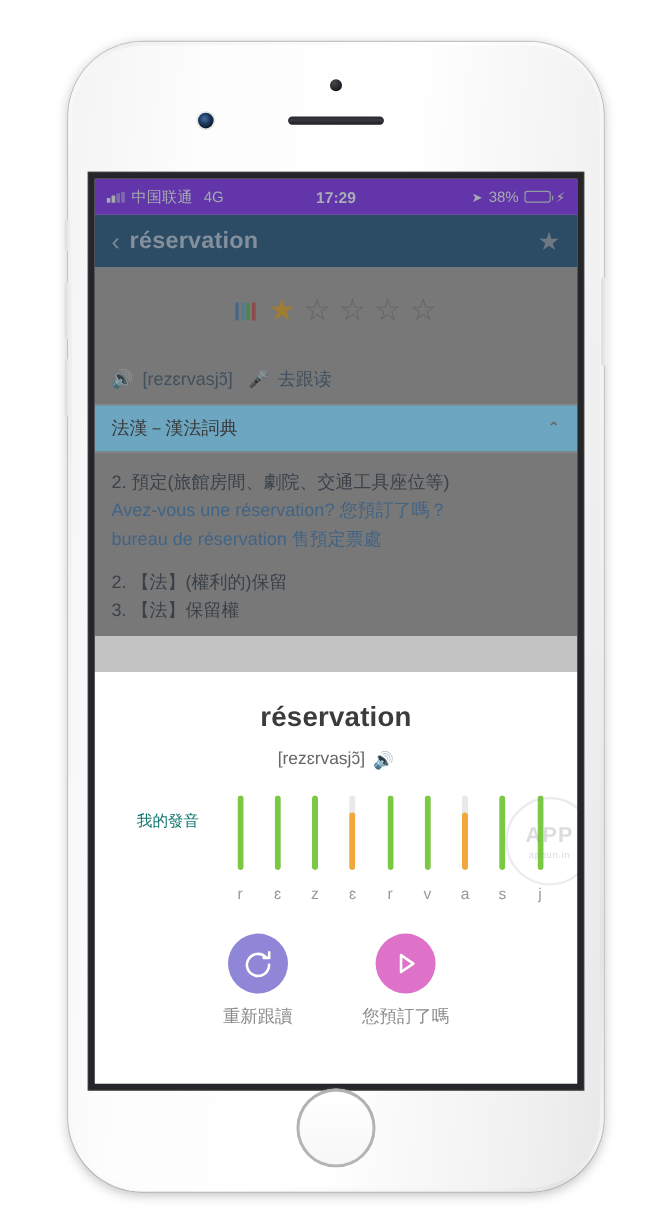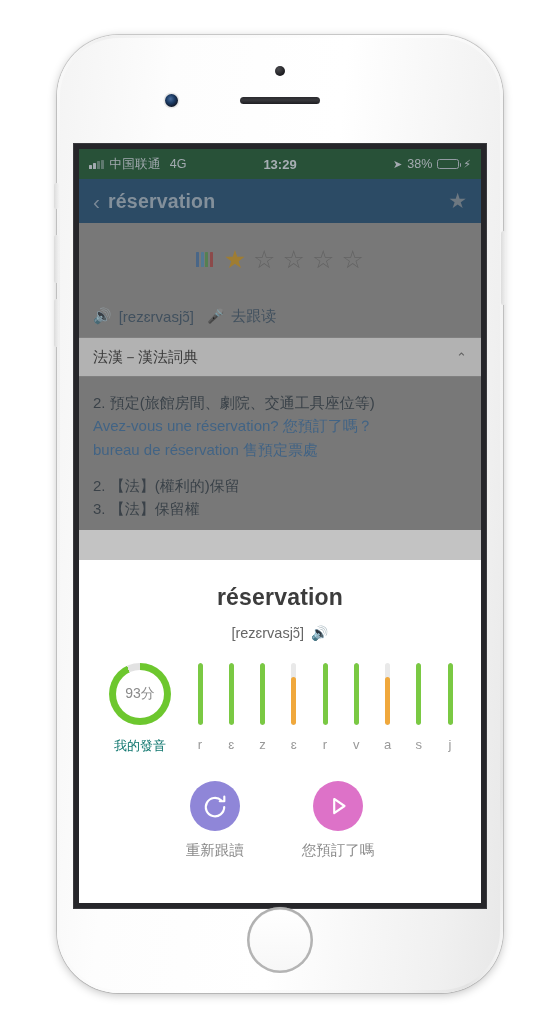--- a/index.html
+++ b/index.html
@@ -69,21 +69,21 @@
     width: 402px; height: 754px;
     background: #ffffff;
     overflow: hidden;
     box-shadow: 0 0 0 5px #26262a, 0 0 0 6px #3a3a3e;
   }
 
   
   #app-top { position: absolute; left:0; top:0; width:100%; height:411px; }
 
   #status-bar {
-    position: relative; height: 30px; background: #14532d;
+    position: relative; height: 30px; background: #6d28d9;
     display: flex; align-items: center; padding: 0 10px;
     color: #cfd9e2; font-size: 12.5px;
   }
   #status-left { display:flex; align-items:center; gap:6px; }
   #signal-icon { display:flex; align-items:flex-end; gap:1.5px; height:9px; }
   #signal-icon i { display:block; width:2.5px; background:#cfd9e2; border-radius:.5px; }
   #signal-icon i:nth-child(1){height:4px;}
   #signal-icon i:nth-child(2){height:6px;}
   #signal-icon i:nth-child(3){height:8px;opacity:.45;}
   #signal-icon i:nth-child(4){height:9px;opacity:.45;}
@@ -131,21 +131,21 @@
   #phonetic-row {
     background:#8e8e8e; height:42px; display:flex; align-items:center;
     padding:0 14px; gap:7px; color:#3e4f63; font-size:15px;
   }
   #speaker-icon-small { color:#3a5a86; font-size:15px; }
   #phonetic-text { color:#3a5166; font-size:15px; }
   #mic-icon { color:#3a5a86; font-size:14px; margin-left:6px; }
   #follow-read-label { color:#3a5166; font-size:15px;text-align:right; }
 
   #dict-header {
-    background:#e5e5e5; height:40px; display:flex; align-items:center;
+    background:#7dd3fc; height:40px; display:flex; align-items:center;
     padding:0 14px; border-top:1px solid #999; border-bottom:1px solid #9a9a9a;
   }
   #dict-title { color:#2f2f2f; font-size:15px; }
   #dict-chevron { margin-left:auto; color:#6f6f6f; font-size:13px; }
 
   #dict-body { background:#8e8e8e; padding:14px 14px 10px; }
   #pos-label { color:#2e4a66; font-size:14.5px; font-weight:bold; margin-bottom:4px; }
   .def-line { color:#2f3b45; font-size:15px; line-height:1.55; }
   .def-example { color:#3b6ea0; font-size:15px; line-height:1.55; }
   .def-spacer { height:13px; }
@@ -244,21 +244,21 @@
         <div id="status-left">
           <span id="signal-icon">
             <i></i>
               <i></i>
               <i></i>
               <i></i>
           </span>
           <span id="carrier">中国联通</span>
           <span id="network">4G</span>
         </div>
-        <div id="status-center">13:29</div>
+        <div id="status-center">17:29</div>
         <div id="status-right">
           <span id="location-icon">➤</span>
           <span id="battery-pct">38%</span>
           <span id="battery-shell">
             <span id="battery-fill" style="width: 38%;"></span>
           </span>
           <span id="charging-bolt">⚡</span>
         </div>
       </div>
 
@@ -310,23 +310,20 @@
 
       <div id="sheet-word">réservation</div>
 
       <div id="sheet-phonetic-row">
         <span>[rezɛrvasjɔ̃]</span>
         <span id="sheet-speaker-icon">🔊</span>
       </div>
 
       <div id="score-area">
         <div id="score-col">
-          <div id="score-ring" style="background: conic-gradient(rgb(109, 199, 46) 0deg, rgb(109, 199, 46) 334.8deg, rgb(226, 226, 226) 334.8deg, rgb(226, 226, 226) 360deg);">
-            <div id="score-value">93分</div>
-          </div>
           <div id="score-label">我的發音</div>
         </div>
 
         <div id="phoneme-col">
           <div class="phoneme">
             <div class="phoneme-bar">
               <div class="phoneme-fill" style="height: 100%; background: rgb(122, 201, 67);"></div>
             </div>
             <div class="phoneme-label">r</div>
           </div>
@@ -394,17 +391,21 @@
         <div class="action-btn">
           <div class="action-circle" id="play-circle">
             <svg width="26" height="26" viewBox="0 0 24 24" fill="none" stroke="#ffffff" stroke-width="2" stroke-linejoin="round" aria-hidden="true">
               <path d="M8.5 5.5 18 12l-9.5 6.5z"></path>
             </svg>
           </div>
           <div class="action-label">您預訂了嗎</div>
         </div>
       </div>
 
+      <div id="watermark">
+        <div id="watermark-main">APP</div>
+        <div id="watermark-sub">appun.in</div>
+      </div>
     </div>
   </div>
 
   <div id="home-button"></div>
 </div>
 
 </body></html>

